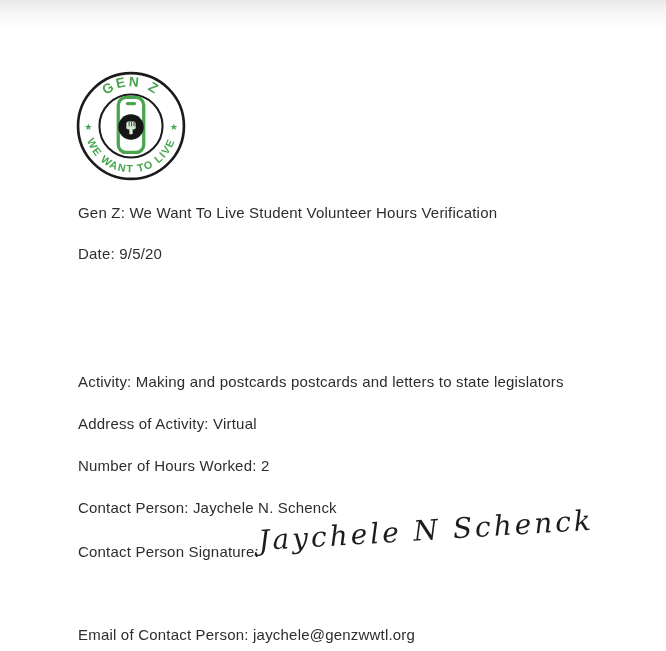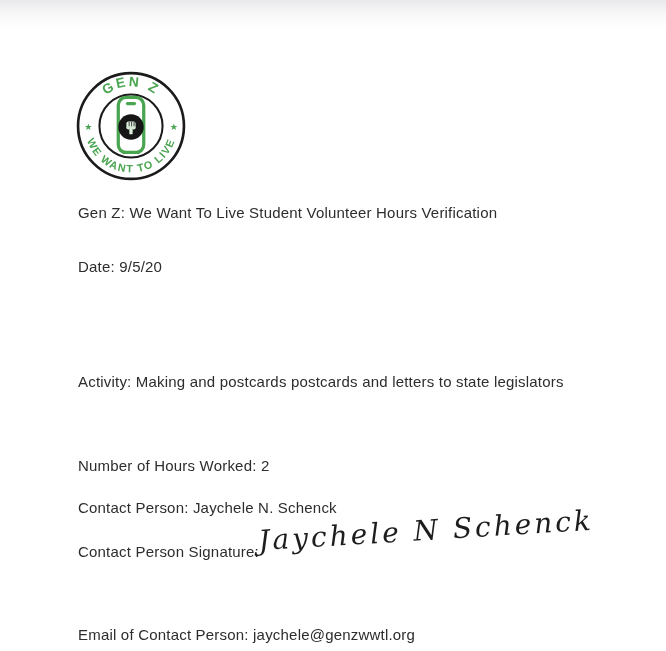--- a/index.html
+++ b/index.html
@@ -78,22 +78,23 @@
       <circle cx="55" cy="56" r="12.5" fill="#161616"></circle>
       <rect x="50.5" y="50.5" width="9" height="8" rx="2" fill="#dff0df"></rect>
       <rect x="53.4" y="58" width="3.2" height="5.2" rx="1.2" fill="#dff0df"></rect>
       <path d="M53.2 51 v4.5 M55.6 51 v4.5 M58 51 v4.5" stroke="#161616" stroke-width="0.8" fill="none"></path>
       <rect x="50.5" y="55.6" width="9" height="2" rx="1" fill="#cfe7cf"></rect>
     </g>
   </svg>
 
   <div class="line" style="top:204px">Gen Z: We Want To Live Student Volunteer Hours Verification</div>
 
-  <div class="line" style="top:258px">Date: 9/5/20</div>
+  <div class="line" style="top:245px">Date: 9/5/20</div>
   <div class="line" style="top:373px">Activity: Making and postcards postcards and letters to state legislators</div>
+  <div class="line" style="top:415px">Address of Activity: Virtual</div>
   <div class="line" style="top:457px">Number of Hours Worked: 2</div>
   <div class="line" style="top:499px">Contact Person: Jaychele N. Schenck</div>
 
   <div class="line" style="top:543px">Contact Person Signature:</div>
   <div class="signature">Jaychele N Schenck</div>
 
   <div class="line" style="top:626px">Email of Contact Person: jaychele@genzwwtl.org</div>
 
 </div>
 

